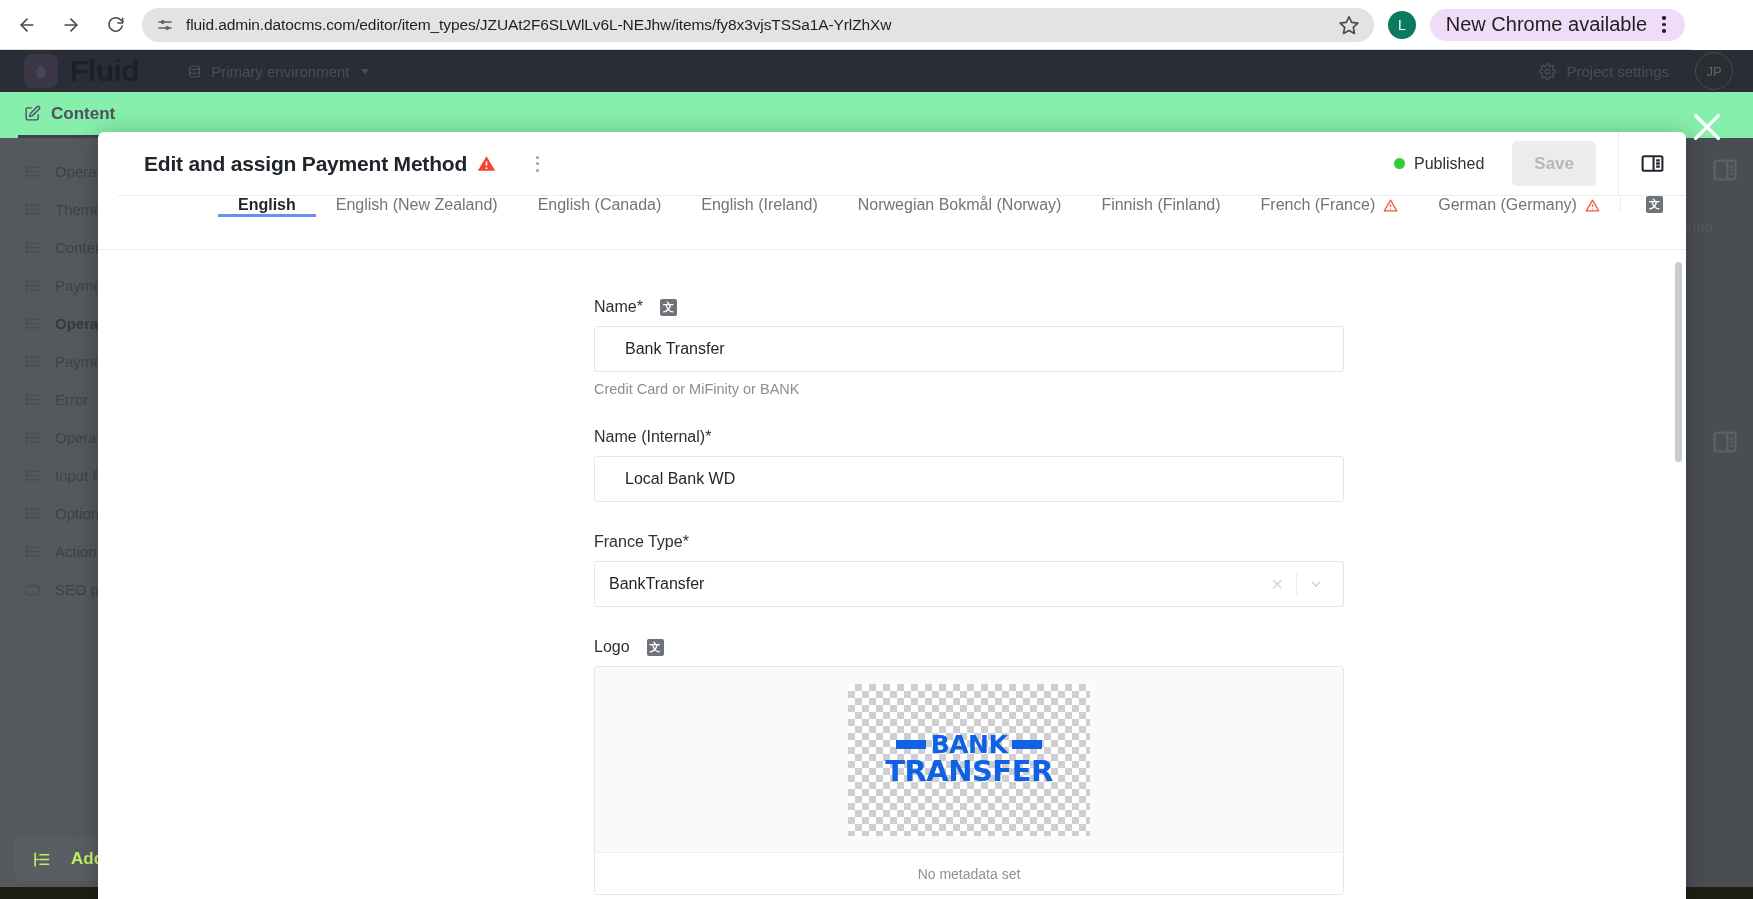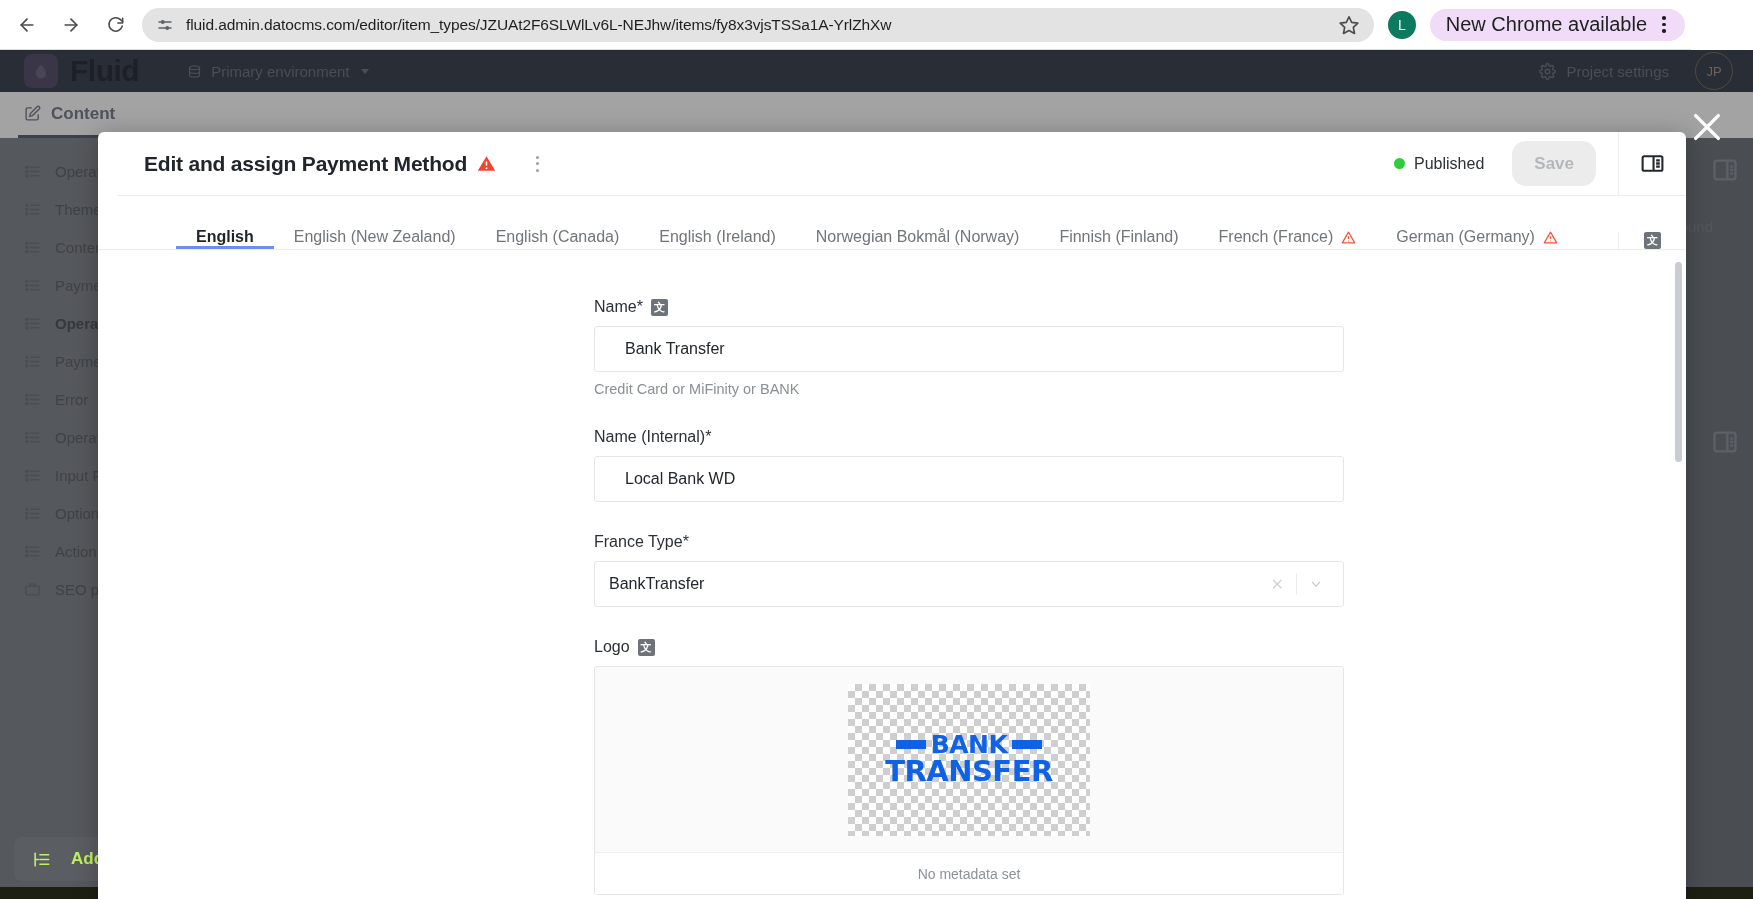--- a/index.html
+++ b/index.html
@@ -82,21 +82,21 @@
     color: #4a4e57; font-size: 15px; margin-right: 26px; cursor: pointer;
   }
   #user-avatar-app {
     width: 38px; height: 38px; border-radius: 50%;
     border: 1px solid #4f4a3f; color: #6b6456;
     display: flex; align-items: center; justify-content: center;
     font-size: 13px; margin-right: 20px; cursor: pointer;
   }
   #content-tab-row {
     position: absolute; left: 0; top: 42px; width: 100%; height: 46px;
-    background: #a3a3a3; display: flex; align-items: center;
+    background: #86efac; display: flex; align-items: center;
   }
   #content-tab {
     display: flex; align-items: center; gap: 10px;
     margin-left: 18px; color: #4f525b; font-size: 17px; font-weight: 700;
     height: 46px; border-bottom: 3px solid #3b4150; padding: 0 6px;
     cursor: pointer;
   }
   #sidebar {
     position: absolute; left: 0; top: 88px; width: 228px; bottom: 0;
     background: #55585c;
@@ -168,38 +168,38 @@
   }
   #modal-kebab i { width: 3px; height: 3px; border-radius: 50%; background: #9aa0a8; display: block; }
   #publish-status {
     margin-left: auto; display: flex; align-items: center; gap: 9px;
     font-size: 16px; color: #2d3138;
   }
   #publish-dot { width: 11px; height: 11px; border-radius: 50%; background: #2fcc3c; }
   #save-button {
     margin-left: 28px; margin-right: 22px;
     height: 45px; min-width: 74px; padding: 0 22px;
-    background: #ececec; border: none; border-radius: 14px;
+    background: #ececec; border: none; border-radius: 5px;
     color: #b4b7bb; font-size: 17px; font-weight: 700;
     font-family: "Liberation Sans", sans-serif;
     cursor: default;
   }
   #panel-toggle-btn {
     width: 68px; height: 64px; flex: 0 0 auto;
     border-left: 1px solid #ececec;
     display: flex; align-items: center; justify-content: center;
     cursor: pointer;
   }
 
   
   #locale-tabs {
     height: 54px; flex: 0 0 auto;
-    display: flex; align-items: flex-end;
+    display: flex; align-items: flex-start;
     border-bottom: 1px solid #ececec;
-    padding-left: 78px;
+    padding-left: 120px;
   }
   .locale-tab {
     display: flex; align-items: center; gap: 8px;
     padding: 0 20px; font-size: 16px; color: #70747b;
     cursor: pointer; border-bottom: 3px solid transparent;
     white-space: nowrap;
   }
   .locale-tab.active { color: #1f232a; font-weight: 700; border-bottom-color: #6b8ef0; }
   .locale-warn { width: 15px; height: 15px; }
   #locale-tabs-spacer { flex: 1; }
@@ -221,21 +221,21 @@
     flex: 1; position: relative; overflow: hidden;
   }
   #form-inner {
     position: absolute; left: 0; top: 0; width: 100%;
     padding: 48px 0 0 0;
   }
   #form-column { width: 750px; margin-left: 496px; }
   .field { margin-bottom: 31px; }
   .field-label {
     font-size: 16px; color: #2b2f36; margin-bottom: 10px;
-    display: flex; align-items: center; gap: 8px;
+    display: flex; align-items: center; gap: 17px;
   }
   .text-input {
     width: 100%; height: 46px; border: 1px solid #e6e6e6; border-radius: 3px;
     padding: 0 30px; font-size: 16px; color: #22262d;
     font-family: "Liberation Sans", sans-serif; background: #ffffff;
   }
   .field-hint { font-size: 14.5px; color: #8a8f96; margin-top: 9px; }
   .select-box {
     width: 100%; height: 46px; border: 1px solid #e6e6e6; border-radius: 3px;
     display: flex; align-items: center; padding: 0 8px 0 14px;

